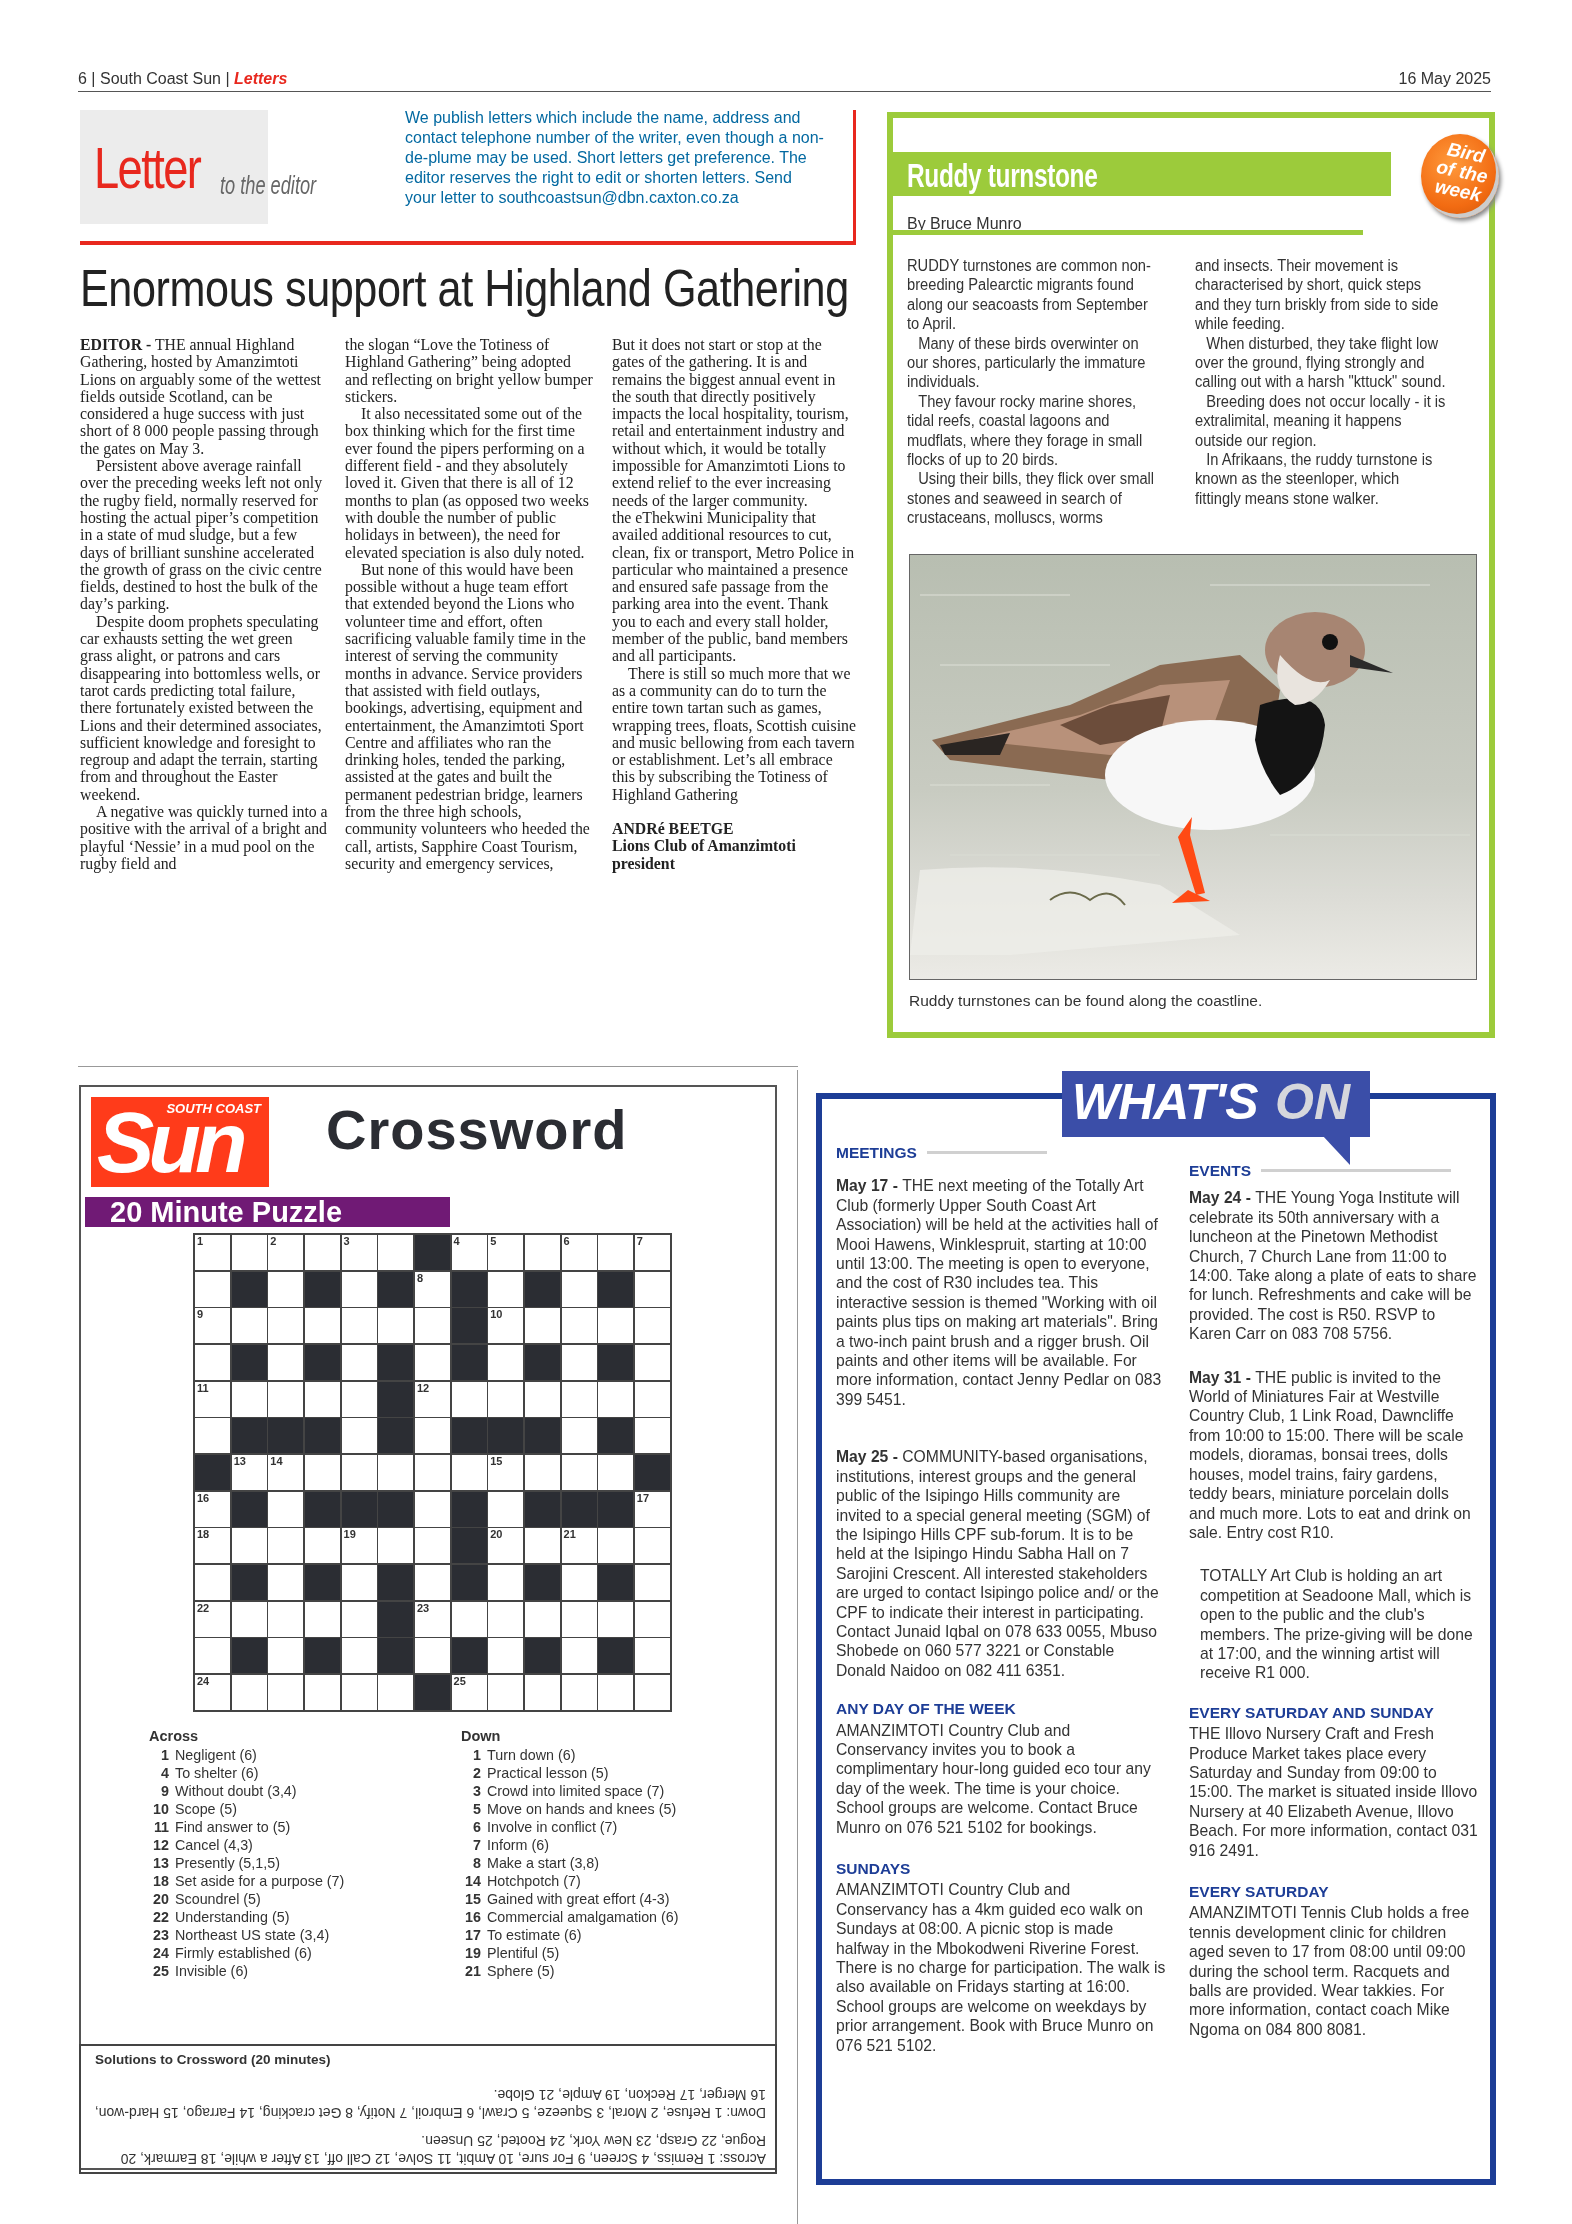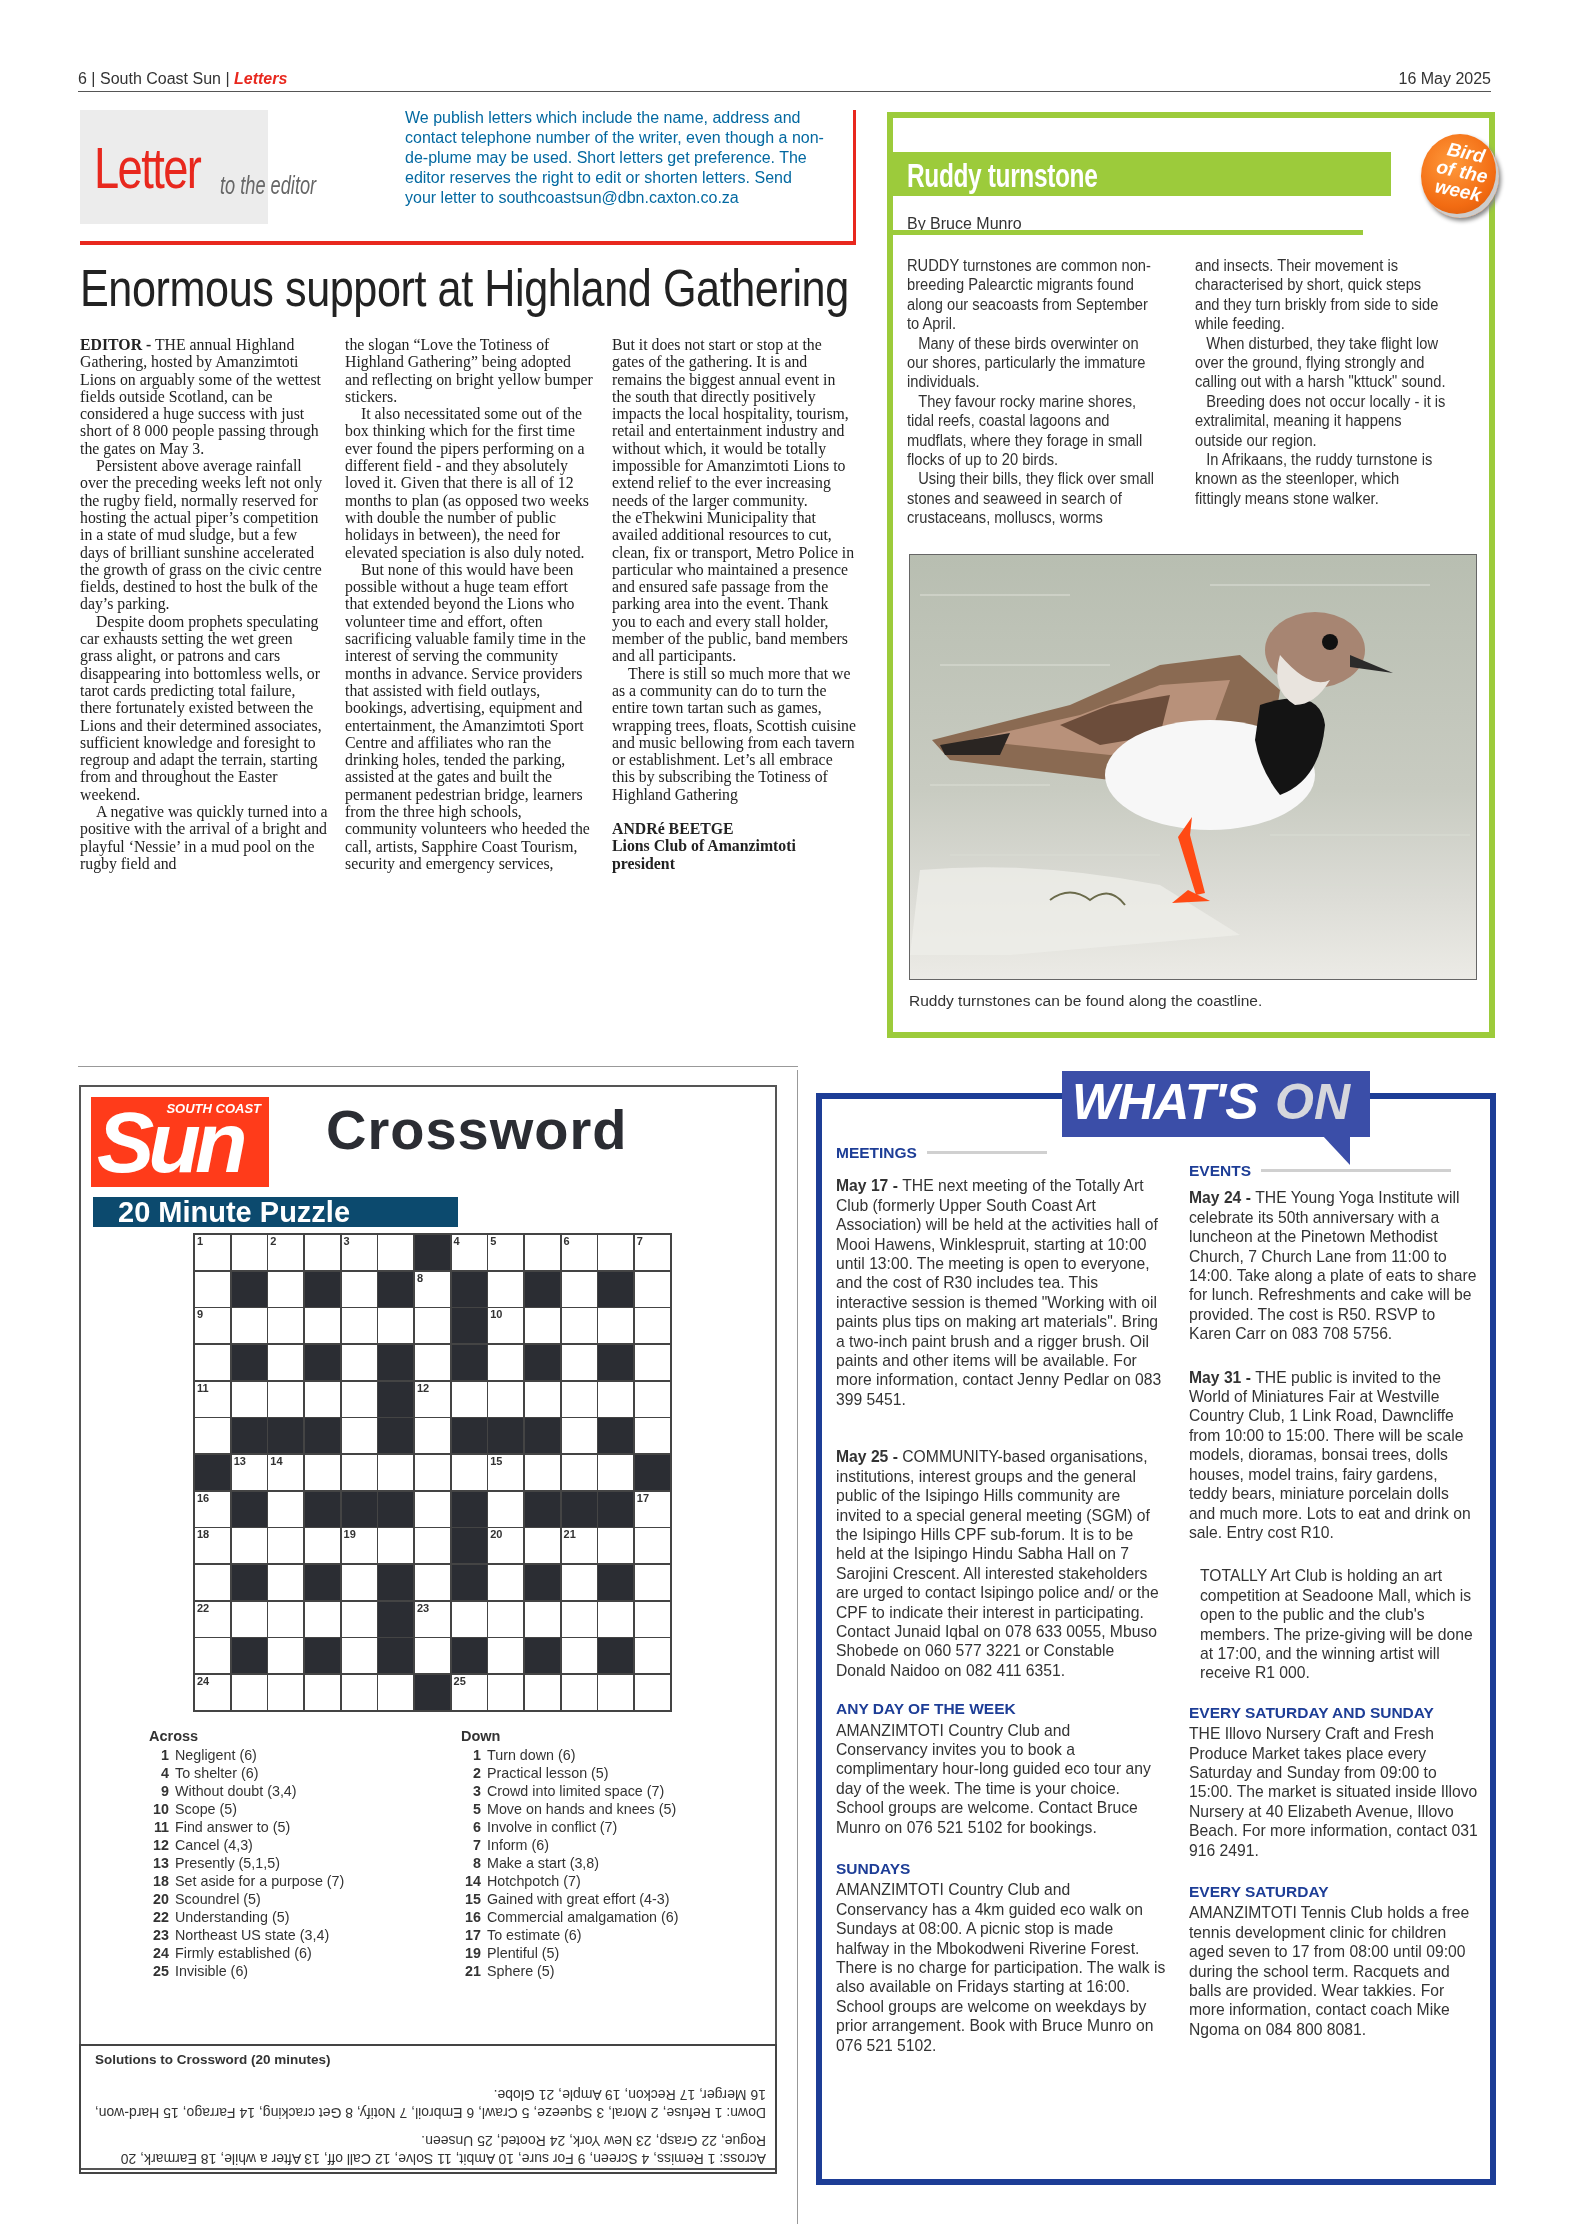--- a/index.html
+++ b/index.html
@@ -43,21 +43,21 @@
   
   .v-divider { left: 797px; top: 1070px; width: 1px; height: 1154px; background: #999; }
   .h-divider { left: 78px; top: 1066px; width: 720px; height: 1px; background: #999; }
 
   
   .cw-box { left: 79px; top: 1085px; width: 698px; height: 1085px; border: 2px solid #555; }
   .sun-logo { position: absolute; left: 10px; top: 10px; width: 178px; height: 90px; background: #ff3b1a; overflow: hidden; }
   .sun-logo .sc { position: absolute; right: 8px; top: 4px; color: #fff; font-weight: bold; font-style: italic; font-size: 13px; text-align: right; }
   .sun-logo .sun { position: absolute; left: 6px; top: 2px; color: #fff; font-weight: bold; font-style: italic; font-size: 86px; line-height: 86px; letter-spacing: -6px; }
   .cw-title { position: absolute; left: 245px; top: 10px; font-size: 56px; font-weight: bold; color: #2b2d33; letter-spacing: 1px; }
-  .cw-banner { position: absolute; left: 12px; top: 110px; width: 365px; height: 30px; background: #0c4a6e; text-align: right; }
+  .cw-banner { position: absolute; left: 4px; top: 110px; width: 365px; height: 30px; background: #701a75; text-align: right; }
   .cw-banner span { position: absolute; left: 25px; top: 0px; font-size: 29px; font-weight: bold; color: #fff; line-height: 30px; }
   .cw-grid { position: absolute; left: 112px; top: 146px; width: 479px; height: 479px; display: grid; grid-template-columns: repeat(13, 1fr); grid-template-rows: repeat(13, 1fr); border: 2px solid #444; background: #444; gap: 1.5px; }
   .cell { background: #fff; position: relative; }
   .cell.blk { background: #2b2d33; }
   .cell .num { position: absolute; left: 2px; top: 0px; font-size: 11px; font-weight: bold; color: #333; }
   .clues { position: absolute; top: 640px; font-size: 14.3px; line-height: 18px; color: #333; }
   .clues h4 { font-size: 14.5px; font-weight: bold; margin-bottom: 1px; }
   .clue { display: flex; }
   .clue .n { width: 26px; text-align: right; font-weight: bold; padding-right: 6px; }
   .solutions { position: absolute; left: -2px; top: 957px; width: 698px; height: 130px; border: 2px solid #444; }

